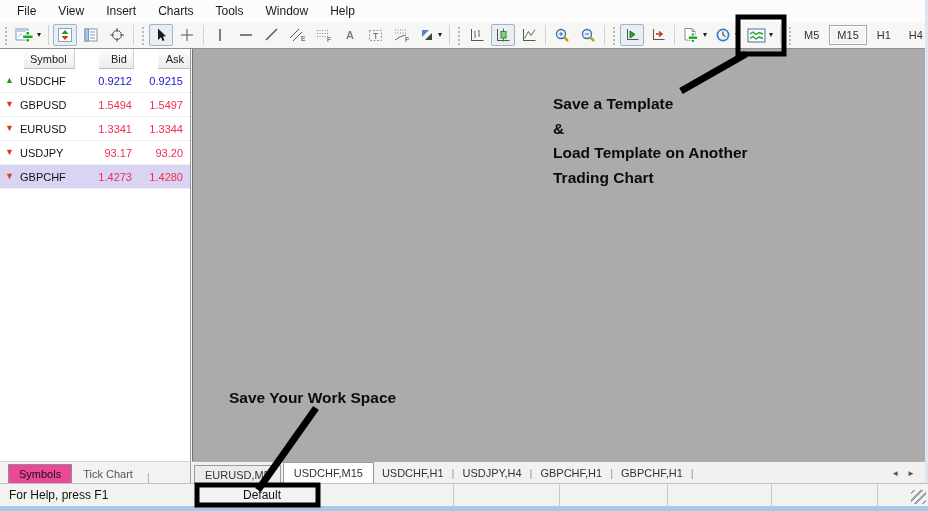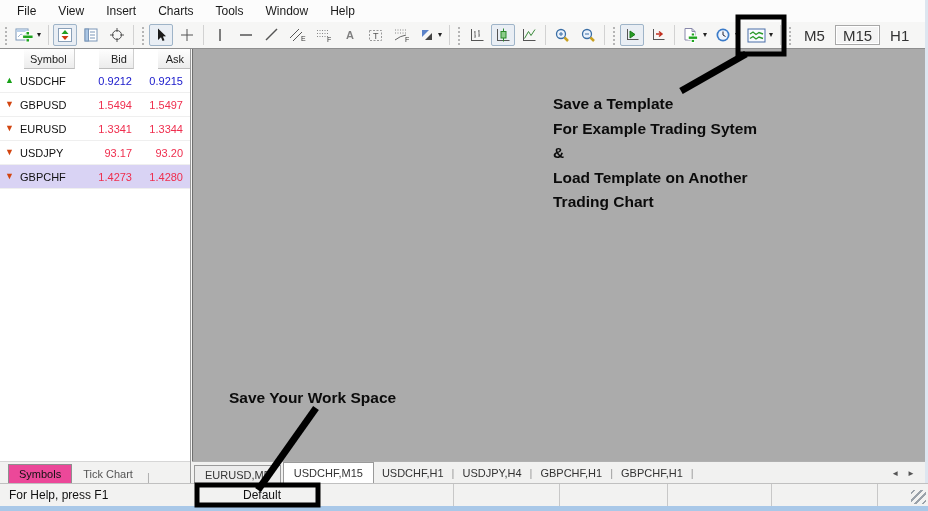--- a/index.html
+++ b/index.html
@@ -14,21 +14,21 @@
     border-bottom:1px solid #8f8f8f;display:flex;align-items:center;box-sizing:border-box;overflow:hidden;}
   .tb-grip{width:5px;height:20px;margin:0 3px;flex:none;
     background-image:radial-gradient(#b5b5b5 1px,transparent 1.2px);background-size:4px 4px;background-position:1px 1px;}
   .tb-sep{width:1px;height:20px;background:#d2d2d2;margin:0 3px;flex:none;}
   .tb-btn{height:22px;min-width:24px;display:flex;align-items:center;justify-content:center;
     border:1px solid transparent;border-radius:2px;margin:0 1px;padding:0 2px;flex:none;box-sizing:border-box;}
   .tb-btn.pressed{background:#e9eef4;border-color:#9fb4c8;}
   .tb-ic{display:flex;align-items:center;}
   .tb-ic svg{display:block;}
   .tb-dd{font-size:8px;color:#222;margin-left:3px;line-height:1;}
-  .tf-btn{height:20px;padding:0 7px;font-size:15px;color:#333;display:flex;align-items:center;
+  .tf-btn{height:20px;padding:0 7px;font-size:11px;color:#333;display:flex;align-items:center;
     margin:0 1px;border:1px solid transparent;flex:none;box-sizing:border-box;}
   .tf-btn.pressed{background:#f4f4f4;border-color:#a8a8a8;box-shadow:inset 0 0 0 1px #ffffff;}
   
   .mw-panel{position:absolute;left:0;top:49px;width:191px;height:434px;background:#ffffff;
     border-right:1px solid #9a9a9a;box-sizing:border-box;font-size:11px;color:#111;}
   .mw-title{height:18px;background:linear-gradient(#ecf3fb,#cddff2);border-bottom:1px solid #aac2de;
     display:flex;align-items:center;justify-content:space-between;padding:0 5px;color:#333;}
   .mw-close{font-weight:bold;font-size:11px;color:#222;}
   .mw-header{display:flex;height:20px;}
   .mw-hcell{background:linear-gradient(#fefefe,#ececec);border-right:1px solid #cfcfcf;
@@ -438,20 +438,19 @@
 
   <svg class="overlay" width="928" height="511" viewBox="0 0 928 511">
     <rect id="ann-rect1" x="738" y="17" width="46" height="37" fill="none" stroke="#000" stroke-width="5"></rect>
     <line id="ann-line1" x1="746" y1="54" x2="681" y2="91" stroke="#000" stroke-width="7"></line>
     <rect id="ann-rect2" x="197" y="485" width="121" height="20" fill="none" stroke="#000" stroke-width="5"></rect>
     <line id="ann-line2" x1="316" y1="408" x2="258" y2="490" stroke="#000" stroke-width="7"></line>
   </svg>
 
   <div class="note1" id="note1">
       <div>Save a Template</div>
-      <div>For Example Trading Sytem</div>
       <div>&amp;</div>
       <div>Load Template on Another</div>
       <div>Trading Chart</div>
     </div>
   <div class="note2">Save Your Work Space</div>
 
 </div>
 
 </body></html>

